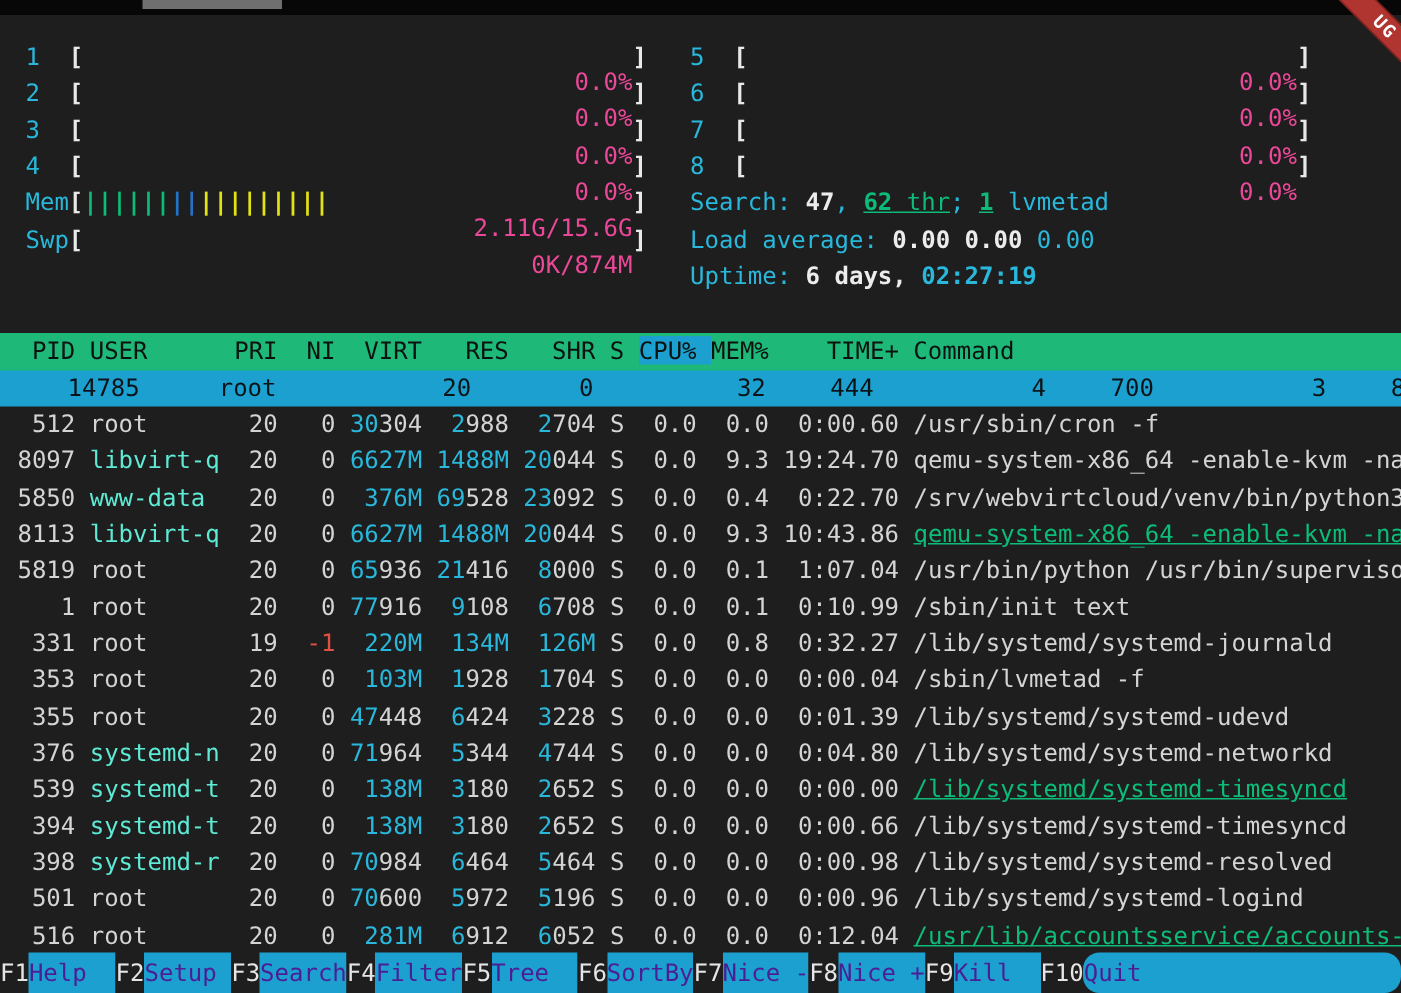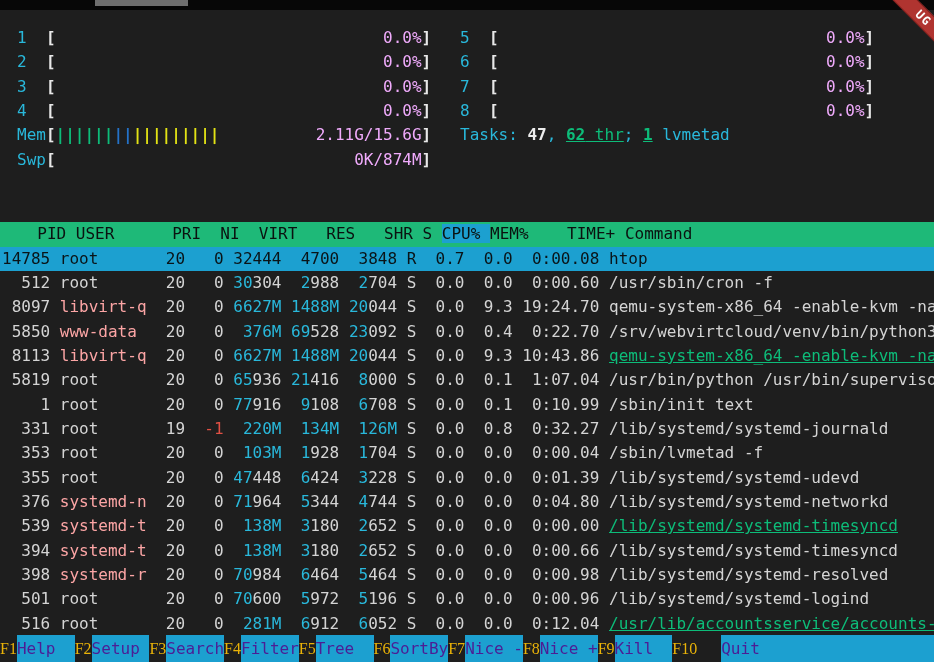--- a/index.html
+++ b/index.html
@@ -18,49 +18,49 @@
     background:#b03430; color:#fff; font-weight:bold; font-size:12px;
     padding:2px 30px; letter-spacing:1px; box-shadow:0 0 0 1px #7a1f1c inset;
   }
   .line { height:24.33px; line-height:24.33px; white-space:pre; }
   .meters-left  { position:absolute; left:17px;  top:26px; }
   .meters-right { position:absolute; left:460px; top:26px; }
   .stats { position:absolute; left:460px; top:123.3px; }
   .c-cyan   { color:var(--cyan,#29b8db); }
   .c-green  { color:var(--green,#0dbc79);text-decoration:underline; }
   .c-white  { color:#d4d4d4; }
-  .c-dim    { color:#fca5a5; }
+  .c-dim    { color:#5eead4; }
   .c-red    { color:#e05044; }
   .c-bracket{ color:#e8e8e8; font-weight:bold; }
   .b { font-weight:bold; }
   .bw { color:#ececec; font-weight:bold; }
   .meter-body { display:inline-block; width:38ch; position:relative; vertical-align:top; }
-  .meter-text { position:absolute; right:0; top:0; color:#f0abfc; }
+  .meter-text { position:absolute; right:0; top:17px; color:#ec4899; }
   .meter-bars { position:absolute; left:0; top:0; font-weight:bold; }
   .bar-green { color:var(--green,#0dbc79); }
   .bar-blue  { color:#2472c8; }
   .bar-yellow{ color:#e2e215; }
   .table-hdr {
     position:absolute; top:222.3px; left:0; right:0; height:29px; line-height:24.33px;
-    background:var(--hdr,#1eb978); color:#0b1210; white-space:pre; padding-left:18px;
+    background:var(--hdr,#1eb978); color:#0b1210; white-space:pre; padding-left:2px;
   }
   .hdr-sort { background:var(--sel,#1ca0d0); }
   .rows { position:absolute; top:246.6px; left:0; right:0; }
   .prow { height:24.33px; line-height:24.33px; white-space:pre; padding-left:2px; color:#d4d4d4; }
   .prow.selected { background:var(--sel,#1ca0d0); }
-  .prow.selected span { color:#0a1418 !important; }
+  .prow.selected span { color:#0a1418 !important;margin-left:43px; }
   .fbar {
     position:absolute; left:0; right:0; top:635px; height:27px;
     display:flex; background:var(--bg,#1e1e1e); line-height:27px; white-space:pre; font-size:16px;
   }
   .fkey { display:flex; }
-  .fkey .k { color:#eab308; background:var(--bg,#1e1e1e);font-family:Liberation Serif, serif; }
+  .fkey .k { color:#e5e5e5; background:var(--bg,#1e1e1e); }
   .fkey .a { color:#4c1d95; background:var(--sel,#1ca0d0); }
-  .fkey.last { flex:1;gap:24px; }
-  .fkey.last .a { flex:1; }
+  .fkey.last { flex:1; }
+  .fkey.last .a { flex:1;border-radius:11px; }
 </style>
 </head>
 <body>
 
 <div class="screen" style="--bg: #1e1e1e; --cyan: #29b8db; --green: #0dbc79; --hdr: #1eb978; --sel: #1ca0d0;">
   <div class="topstrip">
     <div class="tab-remnant"></div>
   </div>
   <div class="ribbon">UG</div>
 
@@ -73,21 +73,23 @@
       <div class="line"><span class="c-cyan">Swp</span><span class="c-bracket">[</span><span class="meter-body"><span class="meter-text">0K/874M</span></span><span class="c-bracket">]</span></div>
     </div>
   <div class="meters-right" id="meters-right">
       <div class="line"><span class="c-cyan">5  </span><span class="c-bracket">[</span><span class="meter-body"><span class="meter-text">0.0%</span></span><span class="c-bracket">]</span></div>
       <div class="line"><span class="c-cyan">6  </span><span class="c-bracket">[</span><span class="meter-body"><span class="meter-text">0.0%</span></span><span class="c-bracket">]</span></div>
       <div class="line"><span class="c-cyan">7  </span><span class="c-bracket">[</span><span class="meter-body"><span class="meter-text">0.0%</span></span><span class="c-bracket">]</span></div>
       <div class="line"><span class="c-cyan">8  </span><span class="c-bracket">[</span><span class="meter-body"><span class="meter-text">0.0%</span></span><span class="c-bracket">]</span></div>
     </div>
 
   <div class="stats">
-    <div class="line"><span class="c-cyan">Tasks: </span><span class="bw">47</span><span class="c-cyan">, </span><span class="c-green b">62</span><span class="c-green"> thr</span><span class="c-cyan">; </span><span class="c-green b">1</span><span class="c-cyan"> lvmetad</span></div>
+    <div class="line"><span class="c-cyan">Search: </span><span class="bw">47</span><span class="c-cyan">, </span><span class="c-green b">62</span><span class="c-green"> thr</span><span class="c-cyan">; </span><span class="c-green b">1</span><span class="c-cyan"> lvmetad</span></div>
+    <div class="line"><span class="c-cyan">Load average: </span><span class="bw">0.00 </span><span class="bw">0.00 </span><span class="c-cyan">0.00</span></div>
+    <div class="line"><span class="c-cyan">Uptime: </span><span class="bw">6 days, </span><span class="c-cyan b">02:27:19</span></div>
   </div>
 
   <div class="table-hdr" id="table-hdr"><span>  PID </span><span>USER      </span><span>PRI </span><span> NI </span><span> VIRT </span><span>  RES </span><span>  SHR </span><span>S </span><span class="hdr-sort">CPU% </span><span>MEM% </span><span>   TIME+ </span><span>Command</span></div>
   <div class="rows" id="rows">
       <div class="prow selected"><span class="c-white">14785</span> <span class="c-white">root     </span> <span class="c-white"> 20</span> <span class="c-white">  0</span> <span><span class="c-cyan">32</span><span class="c-white">444</span></span> <span><span class="c-cyan"> 4</span><span class="c-white">700</span></span> <span><span class="c-cyan"> 3</span><span class="c-white">848</span></span> <span class="c-white">R</span> <span class="c-white"> 0.7</span> <span class="c-white"> 0.0</span> <span class="c-white"> 0:00.08</span> <span class="c-white">htop</span></div>
       <div class="prow"><span class="c-white">  512</span> <span class="c-white">root     </span> <span class="c-white"> 20</span> <span class="c-white">  0</span> <span><span class="c-cyan">30</span><span class="c-white">304</span></span> <span><span class="c-cyan"> 2</span><span class="c-white">988</span></span> <span><span class="c-cyan"> 2</span><span class="c-white">704</span></span> <span class="c-white">S</span> <span class="c-white"> 0.0</span> <span class="c-white"> 0.0</span> <span class="c-white"> 0:00.60</span> <span class="c-white">/usr/sbin/cron -f</span></div>
       <div class="prow"><span class="c-white"> 8097</span> <span class="c-dim">libvirt-q</span> <span class="c-white"> 20</span> <span class="c-white">  0</span> <span><span class="c-cyan">6627M</span></span> <span><span class="c-cyan">1488M</span></span> <span><span class="c-cyan">20</span><span class="c-white">044</span></span> <span class="c-white">S</span> <span class="c-white"> 0.0</span> <span class="c-white"> 9.3</span> <span class="c-white">19:24.70</span> <span class="c-white">qemu-system-x86_64 -enable-kvm -na</span></div>
       <div class="prow"><span class="c-white"> 5850</span> <span class="c-dim">www-data </span> <span class="c-white"> 20</span> <span class="c-white">  0</span> <span><span class="c-cyan"> 376M</span></span> <span><span class="c-cyan">69</span><span class="c-white">528</span></span> <span><span class="c-cyan">23</span><span class="c-white">092</span></span> <span class="c-white">S</span> <span class="c-white"> 0.0</span> <span class="c-white"> 0.4</span> <span class="c-white"> 0:22.70</span> <span class="c-white">/srv/webvirtcloud/venv/bin/python3</span></div>
       <div class="prow"><span class="c-white"> 8113</span> <span class="c-dim">libvirt-q</span> <span class="c-white"> 20</span> <span class="c-white">  0</span> <span><span class="c-cyan">6627M</span></span> <span><span class="c-cyan">1488M</span></span> <span><span class="c-cyan">20</span><span class="c-white">044</span></span> <span class="c-white">S</span> <span class="c-white"> 0.0</span> <span class="c-white"> 9.3</span> <span class="c-white">10:43.86</span> <span class="c-green">qemu-system-x86_64 -enable-kvm -na</span></div>
       <div class="prow"><span class="c-white"> 5819</span> <span class="c-white">root     </span> <span class="c-white"> 20</span> <span class="c-white">  0</span> <span><span class="c-cyan">65</span><span class="c-white">936</span></span> <span><span class="c-cyan">21</span><span class="c-white">416</span></span> <span><span class="c-cyan"> 8</span><span class="c-white">000</span></span> <span class="c-white">S</span> <span class="c-white"> 0.0</span> <span class="c-white"> 0.1</span> <span class="c-white"> 1:07.04</span> <span class="c-white">/usr/bin/python /usr/bin/superviso</span></div>

